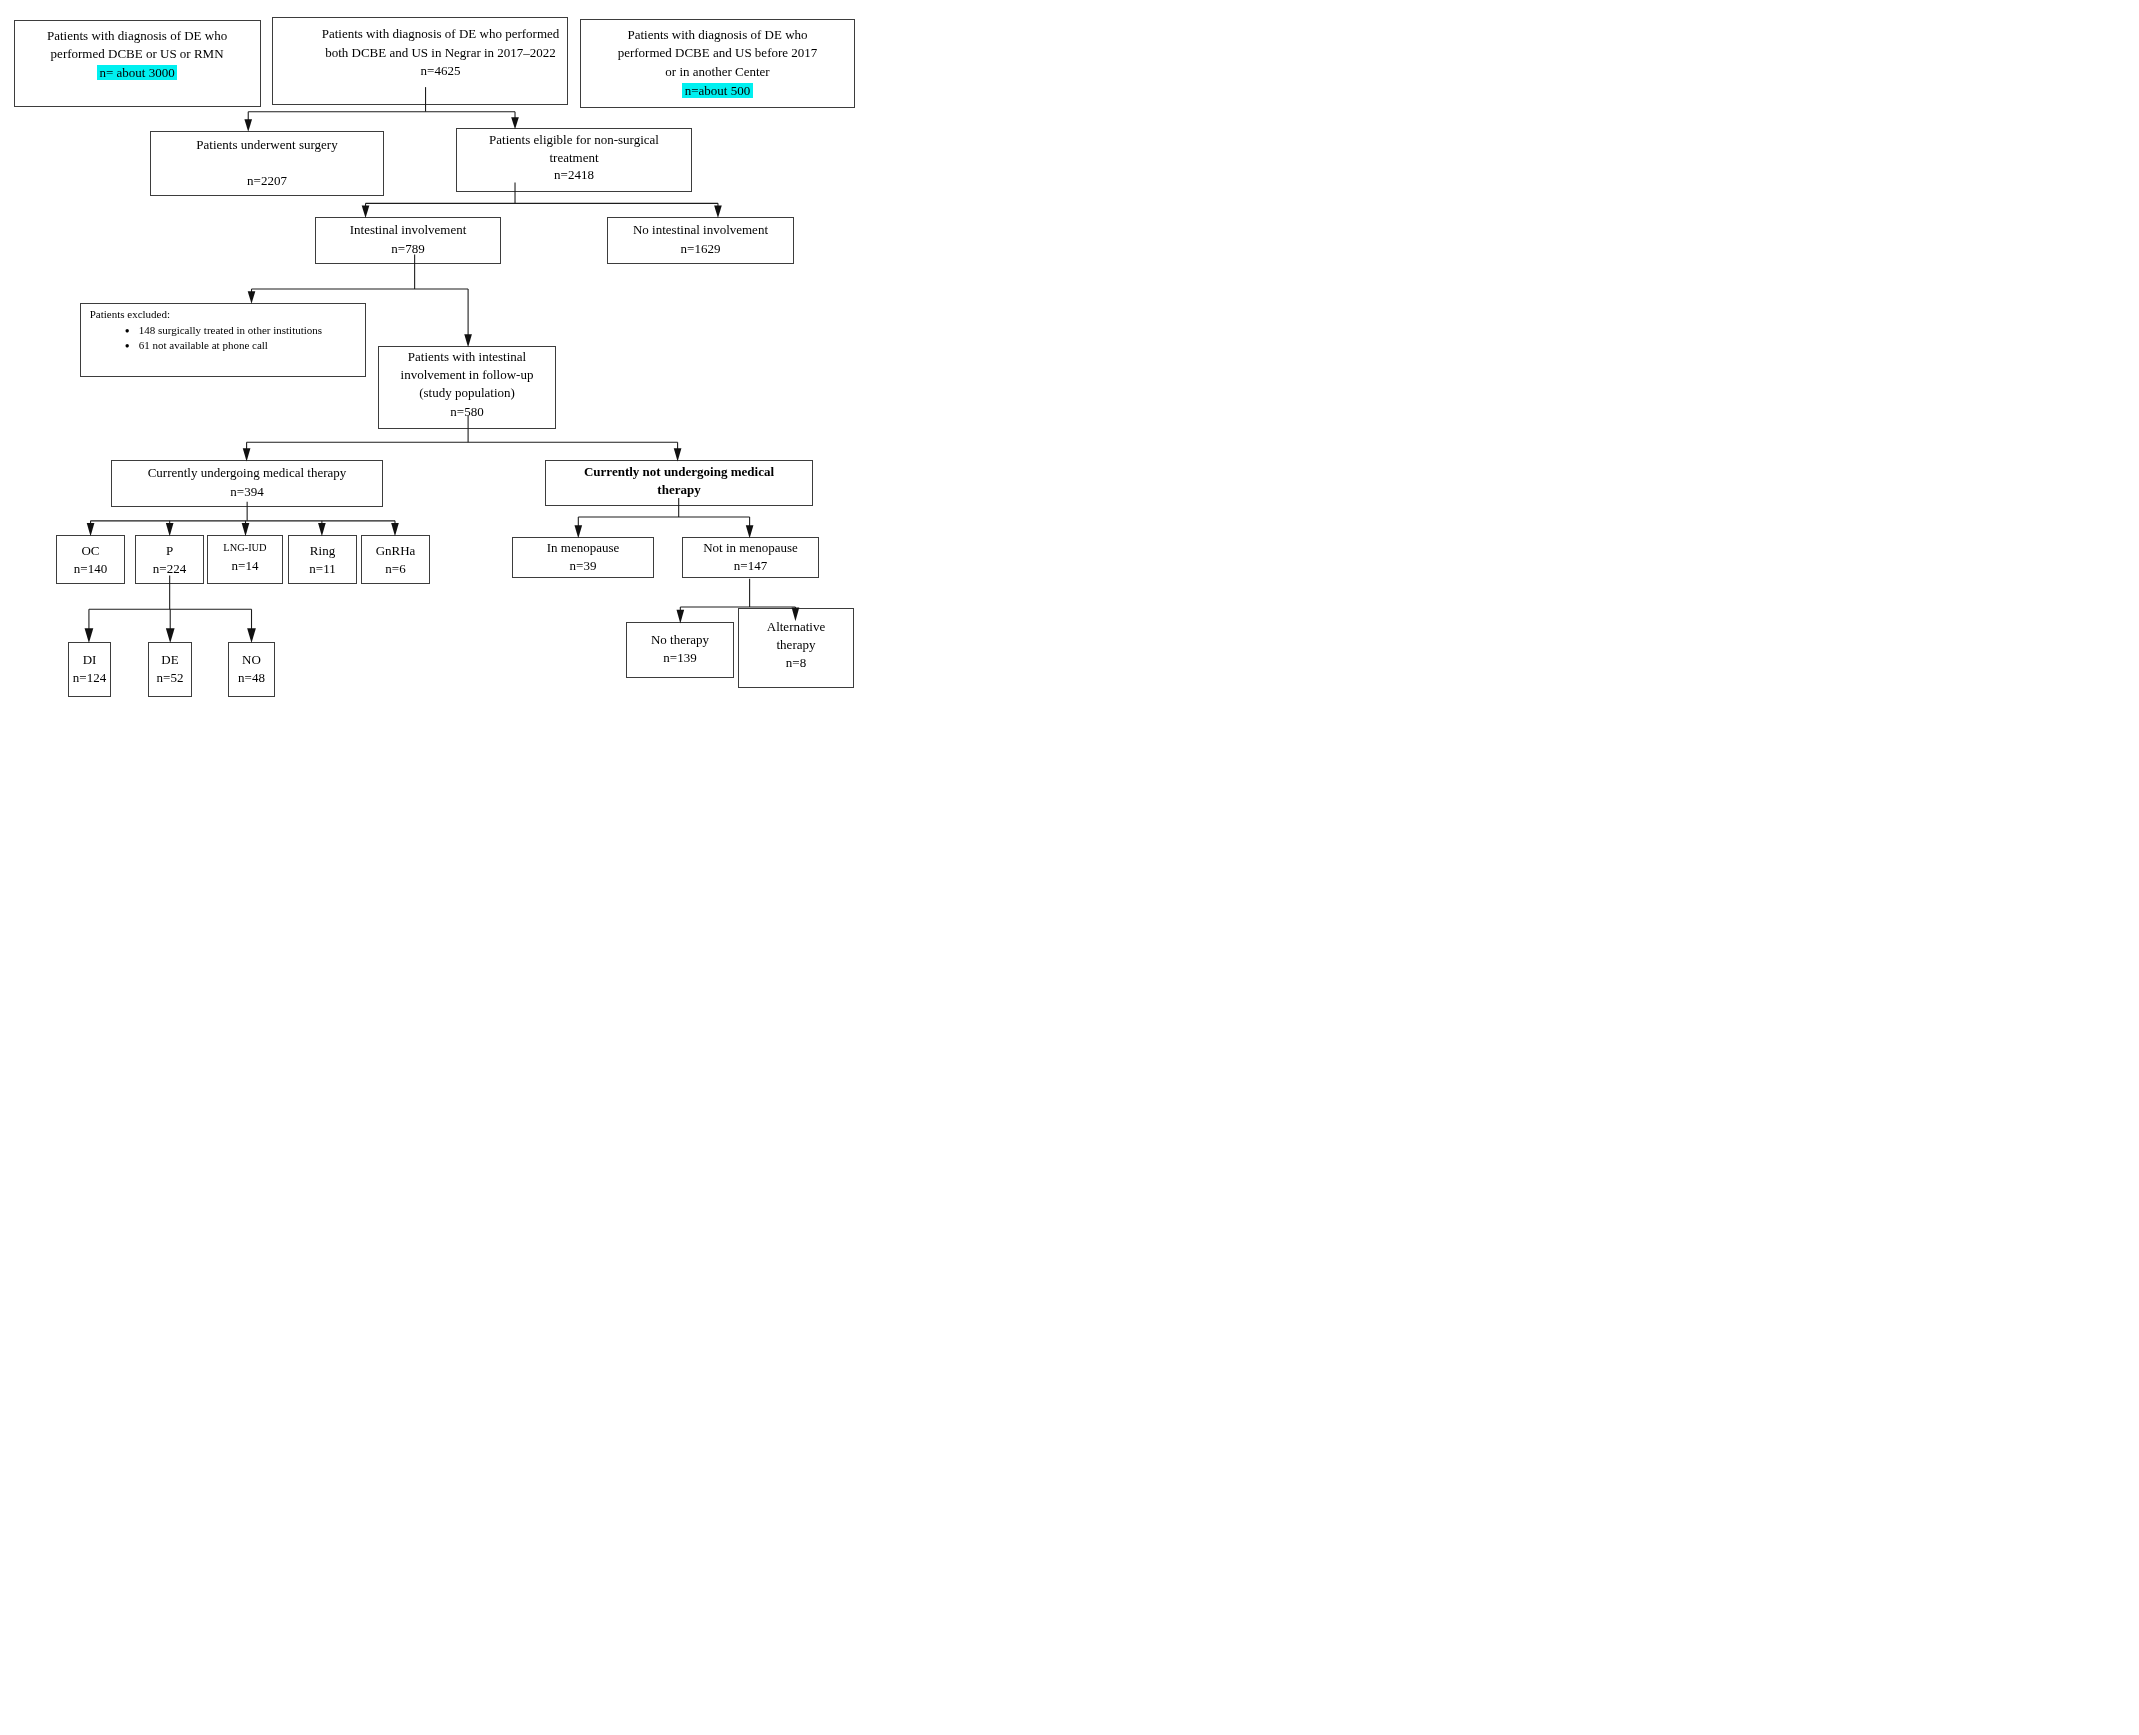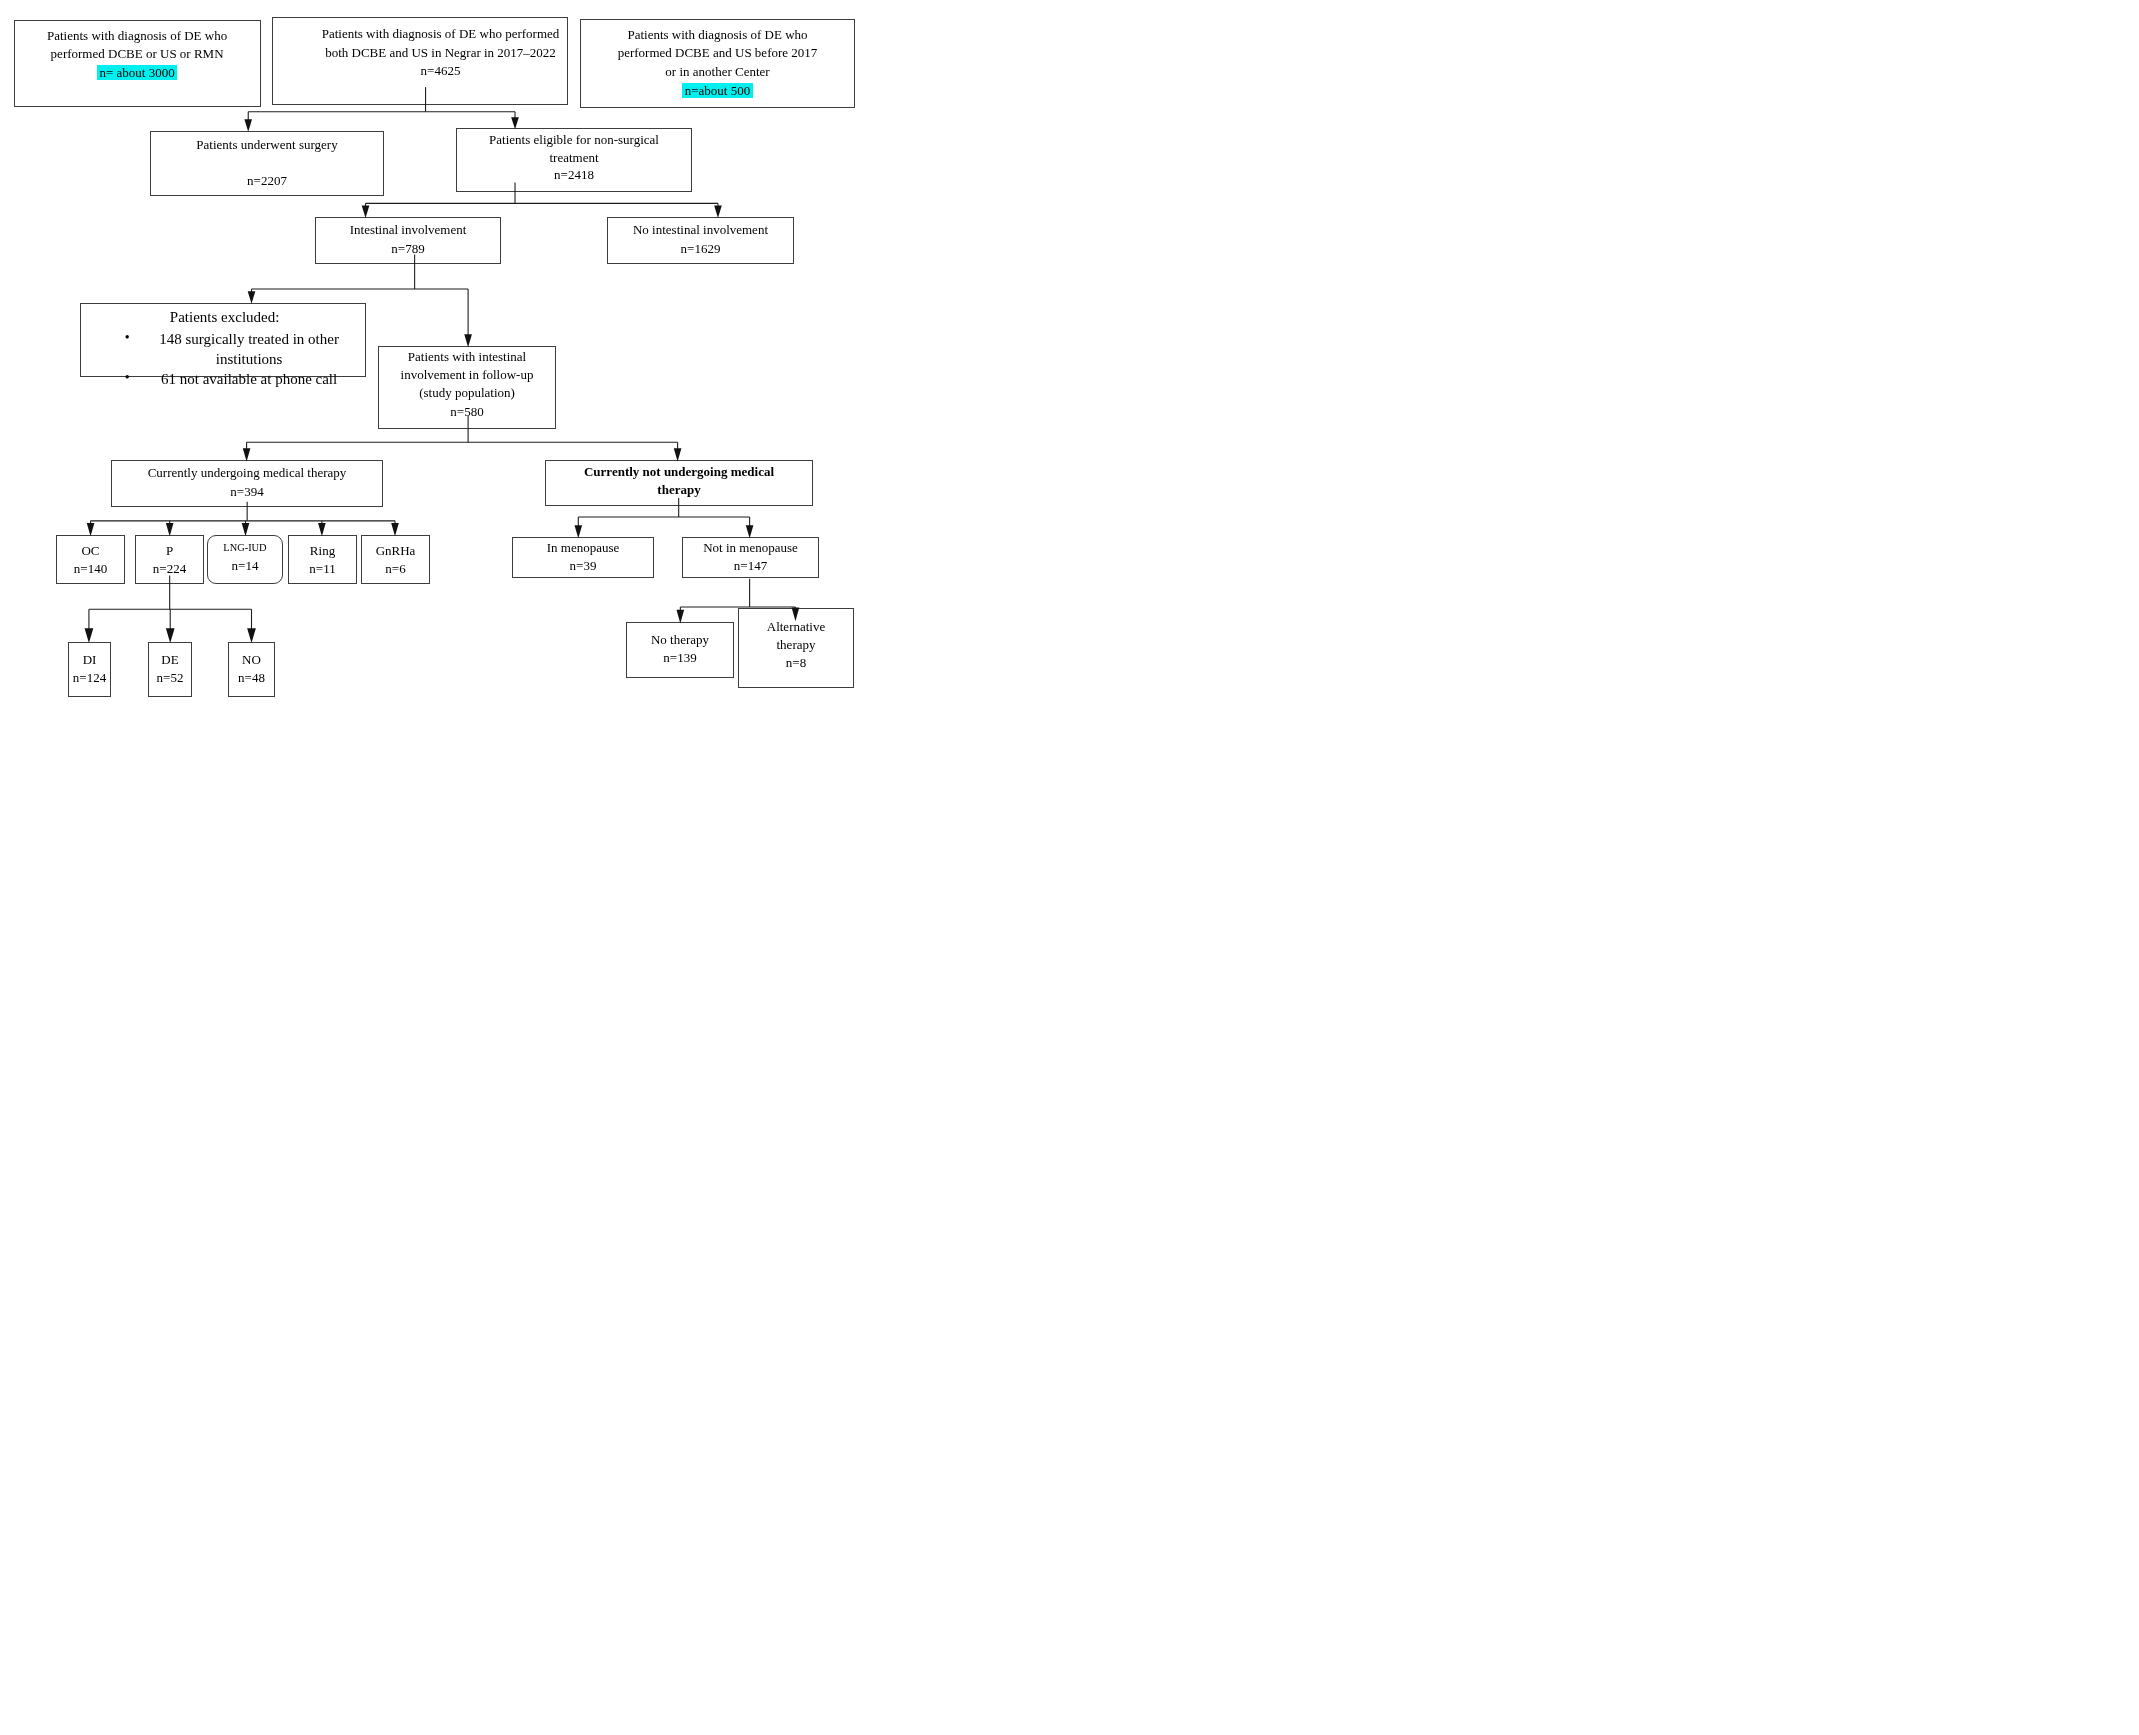--- a/index.html
+++ b/index.html
@@ -18,21 +18,21 @@
     border:1.1px solid #3d3d3d;
     background:#ffffff;
     text-align:center;
     font-size:13px;
     line-height:1.45;
     z-index:1;
   }
   .hl{background:#00f0f0;padding:0 2.7px;}
   .small-label{font-size:10.4px;line-height:1.6;}
   .col{display:flex;flex-direction:column;justify-content:space-between;height:100%;box-sizing:border-box;}
-  .excluded-body{text-align:center;padding:3.3px 5.5px 0 8.7px;font-size:15px;line-height:1.35;}
+  .excluded-body{text-align:left;padding:3.3px 5.5px 0 8.7px;font-size:11px;line-height:1.35;}
   .excluded-body ul{margin:1.1px 0 0 0;padding:0 0 0 35px;list-style:none;}
   .excluded-body li{position:relative;padding-left:14px;}
   .excluded-body li:before{content:"\2022";position:absolute;left:0;top:0;font-size:14px;}
   svg.wires{position:absolute;left:0;top:0;width:856px;height:694px;z-index:5;pointer-events:none;}
   svg.wires line{stroke:#1c1c1c;stroke-width:2;}
   svg.wires polygon{fill:#111;}
 </style>
 </head>
 <body>
 
@@ -110,21 +110,21 @@
   <div class="node" style="left:56px;top:527px;width:69px;height:49px;padding-top:5.5px;">
     <div>OC</div>
     <div>n=140</div>
   </div>
 
   <div class="node" style="left:135px;top:527px;width:69px;height:49px;padding-top:5.5px;">
     <div>P</div>
     <div>n=224</div>
   </div>
 
-  <div class="node" style="left:207px;top:527px;width:76px;height:49px;padding-top:4.4px;border-radius:9px;">
+  <div class="node" style="left:207px;top:527px;width:76px;height:49px;padding-top:4.4px;">
     <div class="small-label">LNG-IUD</div>
     <div>n=14</div>
   </div>
 
   <div class="node" style="left:288px;top:527px;width:69px;height:49px;padding-top:5.5px;">
     <div>Ring</div>
     <div>n=11</div>
   </div>
 
   <div class="node" style="left:361px;top:527px;width:69px;height:49px;padding-top:5.5px;">

